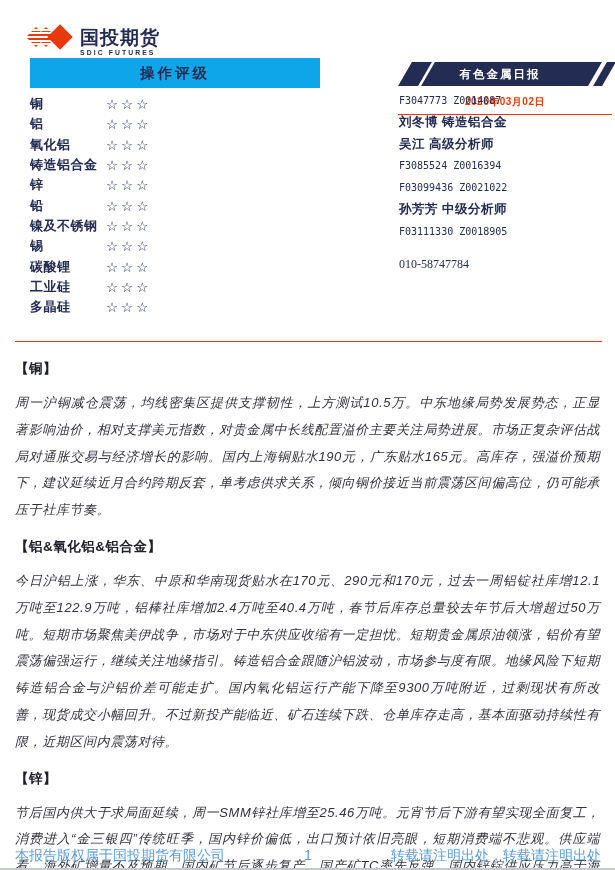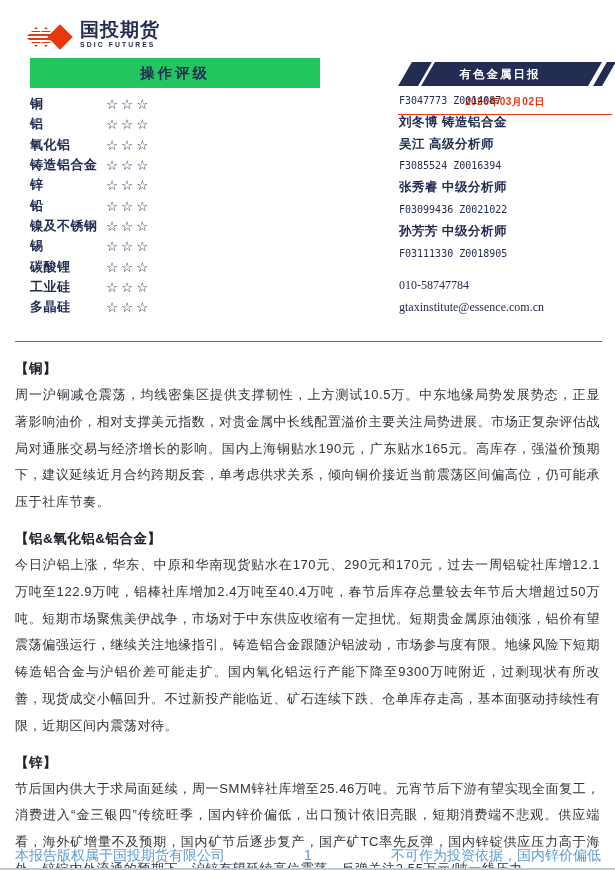--- a/index.html
+++ b/index.html
@@ -1,21 +1,21 @@
 <!DOCTYPE html>
 <html><head>
 <meta charset="utf-8">
 <style>
   * { margin:0; padding:0; box-sizing:border-box; }
   html,body { background:#ffffff; }
   body { font-family:"Liberation Sans","DejaVu Sans",sans-serif; }
   .page { position:relative; width:615px; height:870px; background:#fff; overflow:hidden; }
 
   
-  .logo { position:absolute; left:28px; top:20px; display:flex; align-items:flex-start; }
+  .logo { position:absolute; left:28px; top:20px; display:flex; align-items:flex-end; }
   .logo-mark { position:relative; width:46px; height:36px; }
   .lm { position:absolute; transform:rotate(45deg); }
   .lm1 { left:1px;  top:10px; width:14px; height:14px;
          background:repeating-linear-gradient(135deg,#e8380d 0 1.6px,#ffffff 1.6px 3.6px); }
   .lm2 { left:11px; top:10px; width:14px; height:14px;
          background:repeating-linear-gradient(135deg,#e8380d 0 1.6px,#ffffff 1.6px 3.6px); }
   .lm3 { left:23px; top:8px;  width:18px; height:18px; background:#e8380d; }
   .logo-text { margin-left:6px; color:#232c52; }
   .brand-cn { font-size:19px; font-weight:bold; letter-spacing:1px; line-height:20px; }
   .brand-en { font-size:6.8px; font-weight:bold; letter-spacing:2.1px; margin-top:1px; }
@@ -25,41 +25,41 @@
   .banner { position:relative; height:24px;margin-top:40px; }
   .banner-main { position:absolute; left:7px; right:17px; top:0; bottom:0; background:#232c52; transform:skewX(-30deg); }
   .banner-slash { position:absolute; left:27px; top:0; bottom:0; width:3px; background:#ffffff; transform:skewX(-30deg); }
   .banner-tip  { position:absolute; right:3px; top:0; bottom:0; width:9px; background:#232c52; transform:skewX(-30deg); }
   .banner-label { position:absolute; left:0; right:10px; top:0; bottom:0; display:flex; align-items:center; justify-content:center;
                   color:#ffffff; font-size:11.5px; font-weight:bold; letter-spacing:2px; }
   .date { margin-top:9px; text-align:center; color:#e8380d; font-size:10px; font-weight:bold; letter-spacing:0.5px; }
   .date-rule { margin-top:5px; border-top:1.6px solid #e8380d; }
 
   
-  .ratings-title { position:absolute; left:30px; top:58px; width:290px; height:30px; background:#22c55e;
+  .ratings-title { position:absolute; left:30px; top:58px; width:290px; height:30px; background:#0ea5e9;
                    display:flex; align-items:center; justify-content:center;
                    color:#232c52; font-size:14.5px; font-weight:bold; letter-spacing:3px; }
   .ratings-list { position:absolute; left:30px; top:94px; list-style:none; color:#232c52; }
   .ratings-list li { height:20.3px; display:flex; align-items:center; }
   .r-label { font-size:13px; font-weight:bold; min-width:70px; letter-spacing:0.5px; }
   .r-stars { font-size:13.5px; font-weight:bold; letter-spacing:3px; margin-left:6px; white-space:nowrap; }
 
   
   .analysts { position:absolute; left:399px; top:90px; width:213px; color:#232c52; }
   .a-name { height:21.8px; line-height:21.8px; font-size:12.5px; font-weight:bold; letter-spacing:0.5px; }
   .a-ids  { height:21.8px; line-height:21.8px; font-size:10px; font-family:"DejaVu Sans Mono","Liberation Mono",monospace; }
   .a-gap  { height:11px; }
   .a-phone, .a-email { height:21.8px; line-height:21.8px; font-size:12px;
                        font-family:Liberation Serif, serif; color:#232c52; text-decoration:none; display:block; }
 
   
   .rule-red { position:absolute; left:15px; right:13px; top:341px; border-top:1.7px solid #e8380d; }
   .content { position:absolute; left:15px; right:15px; top:348px; color:#32323c; }
   .sec-title { margin-top:12px; font-size:13.5px; font-weight:bold; color:#20202c; letter-spacing:0.5px; }
-  .sec-body  { margin-top:4px; font-size:13px; line-height:26.8px; text-align:justify; letter-spacing:0.6px; }
+  .sec-body  { margin-top:12px; font-size:13px; line-height:26.8px; text-align:justify; letter-spacing:0.6px;font-style:italic; }
   .sec + .sec { margin-top:14px; }
 
   
   .footer { position:absolute; left:15px; right:14px; top:847px; font-size:14px; color:#5b9bd5; }
   .f-left  { float:left; }
   .f-right { float:right; }
   .f-page  { position:absolute; left:50%; transform:translateX(-50%); }
   .bottom-rule { position:absolute; left:0; right:0; bottom:0; border-top:2px solid #c3c9cf; }
 </style>
 </head>
@@ -136,27 +136,25 @@
         <span class="r-label">多晶硅</span>
         <span class="r-stars">☆☆☆</span>
       </li>
   </ul>
 
   <div class="analysts">
     <div class="a-ids">F3047773 Z0014087</div>
     <div class="a-name">刘冬博 铸造铝合金</div>
     <div class="a-name">吴江 高级分析师</div>
     <div class="a-ids">F3085524 Z0016394</div>
-    <div class="a-name">张秀睿 中级分析师</div>
     <div class="a-ids">F03099436 Z0021022</div>
     <div class="a-name">孙芳芳 中级分析师</div>
     <div class="a-ids">F03111330 Z0018905</div>
     <div class="a-gap"></div>
     <div class="a-phone">010-58747784</div>
-    <a class="a-email" href="#">gtaxinstitute@essence.com.cn</a>
   </div>
 
   <div class="rule-red"></div>
 
   <div class="content">
     <div class="sec">
       <div class="sec-title">【铜】</div>
       <p class="sec-body">周一沪铜减仓震荡，均线密集区提供支撑韧性，上方测试10.5万。中东地缘局势发展势态，正显著影响油价，相对支撑美元指数，对贵金属中长线配置溢价主要关注局势进展。市场正复杂评估战局对通胀交易与经济增长的影响。国内上海铜贴水190元，广东贴水165元。高库存，强溢价预期下，建议延续近月合约跨期反套，单考虑供求关系，倾向铜价接近当前震荡区间偏高位，仍可能承压于社库节奏。</p>
     </div>
     <div class="sec">
@@ -165,17 +163,17 @@
     </div>
     <div class="sec">
       <div class="sec-title">【锌】</div>
       <p class="sec-body">节后国内供大于求局面延续，周一SMM锌社库增至25.46万吨。元宵节后下游有望实现全面复工，消费进入“金三银四”传统旺季，国内锌价偏低，出口预计依旧亮眼，短期消费端不悲观。供应端看，海外矿增量不及预期，国内矿节后逐步复产，国产矿TC率先反弹，国内锌锭供应压力高于海外，锌锭内外流通的预期下，沪锌有望延续高位震荡，反弹关注2.55万元/吨一线压力。</p>
     </div>
   </div>
 
   <div class="footer">
     <span class="f-left">本报告版权属于国投期货有限公司</span>
     <span class="f-page">1</span>
-    <span class="f-right">不可作为投资依据，国内锌价偏低</span>
+    <span class="f-right">转载请注明出处，转载请注明出处</span>
   </div>
   <div class="bottom-rule"></div>
 
 </div>
 
 </body></html>

